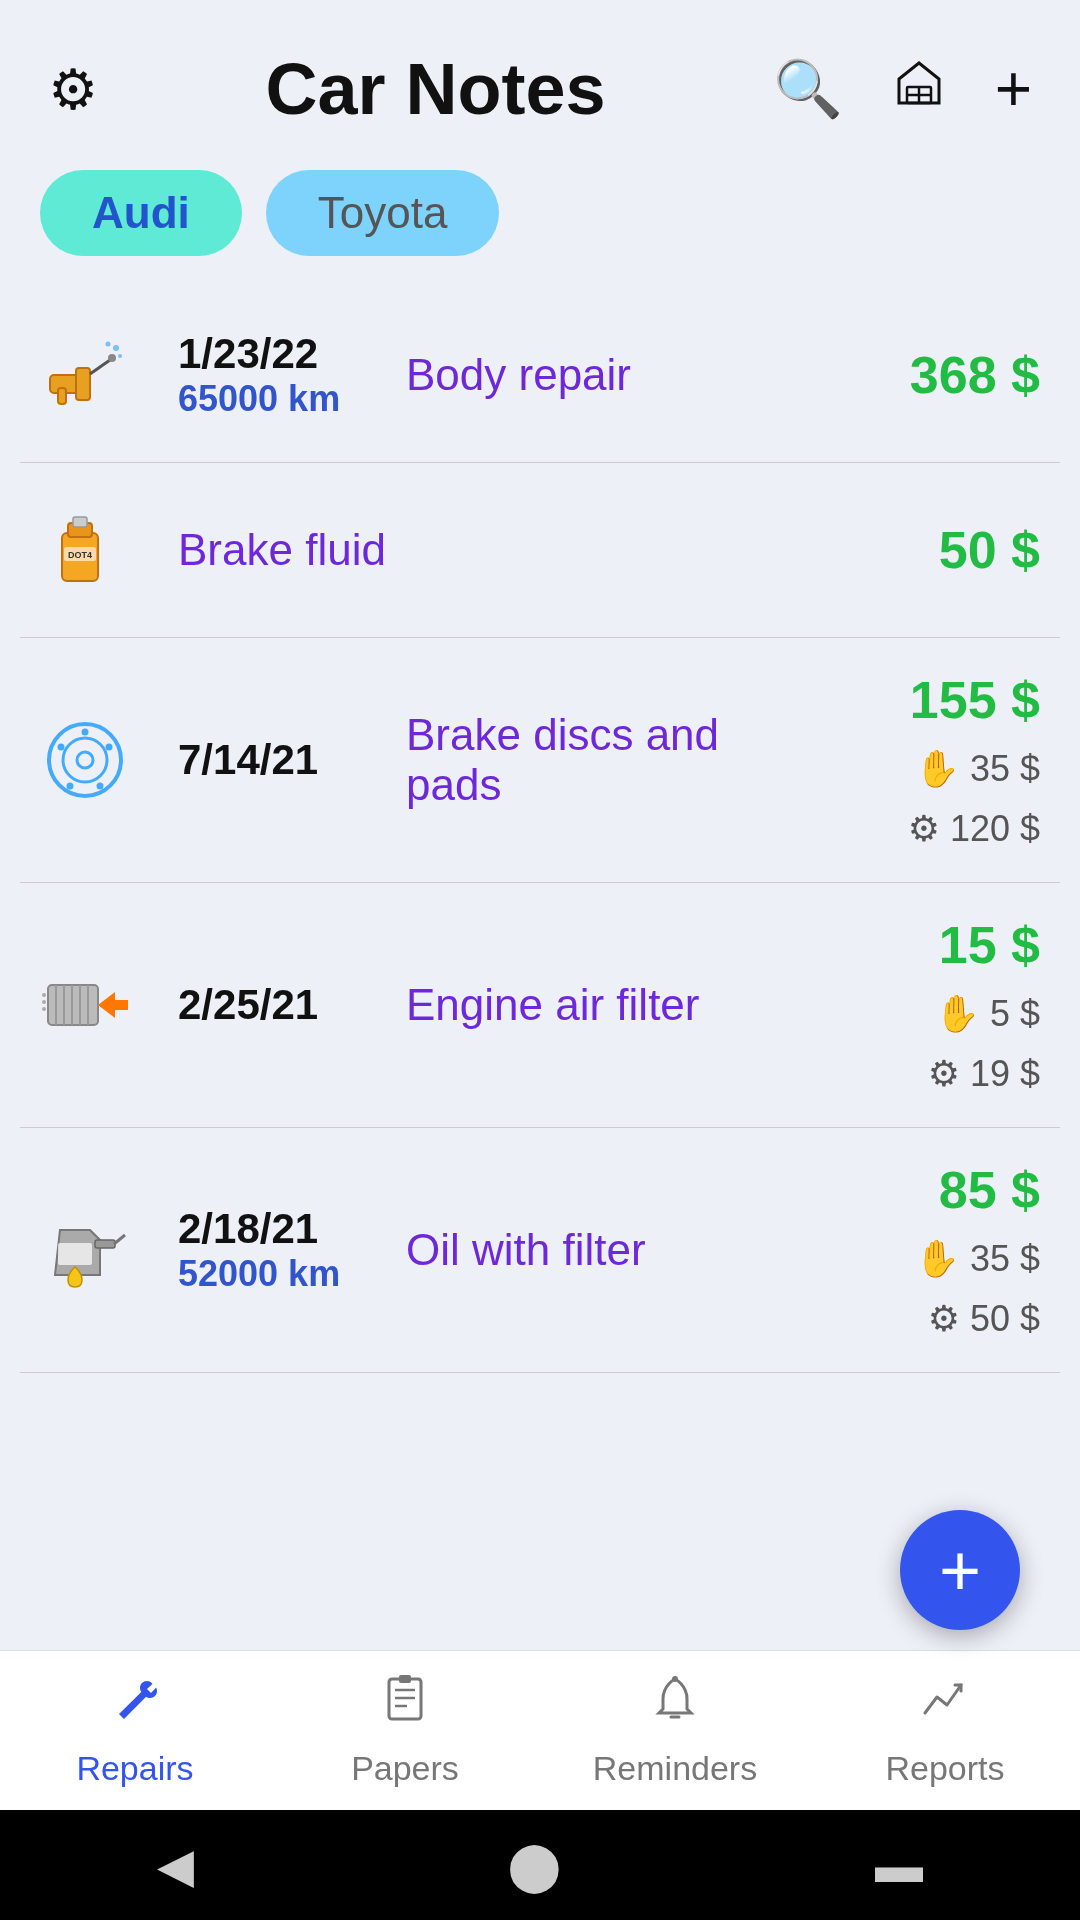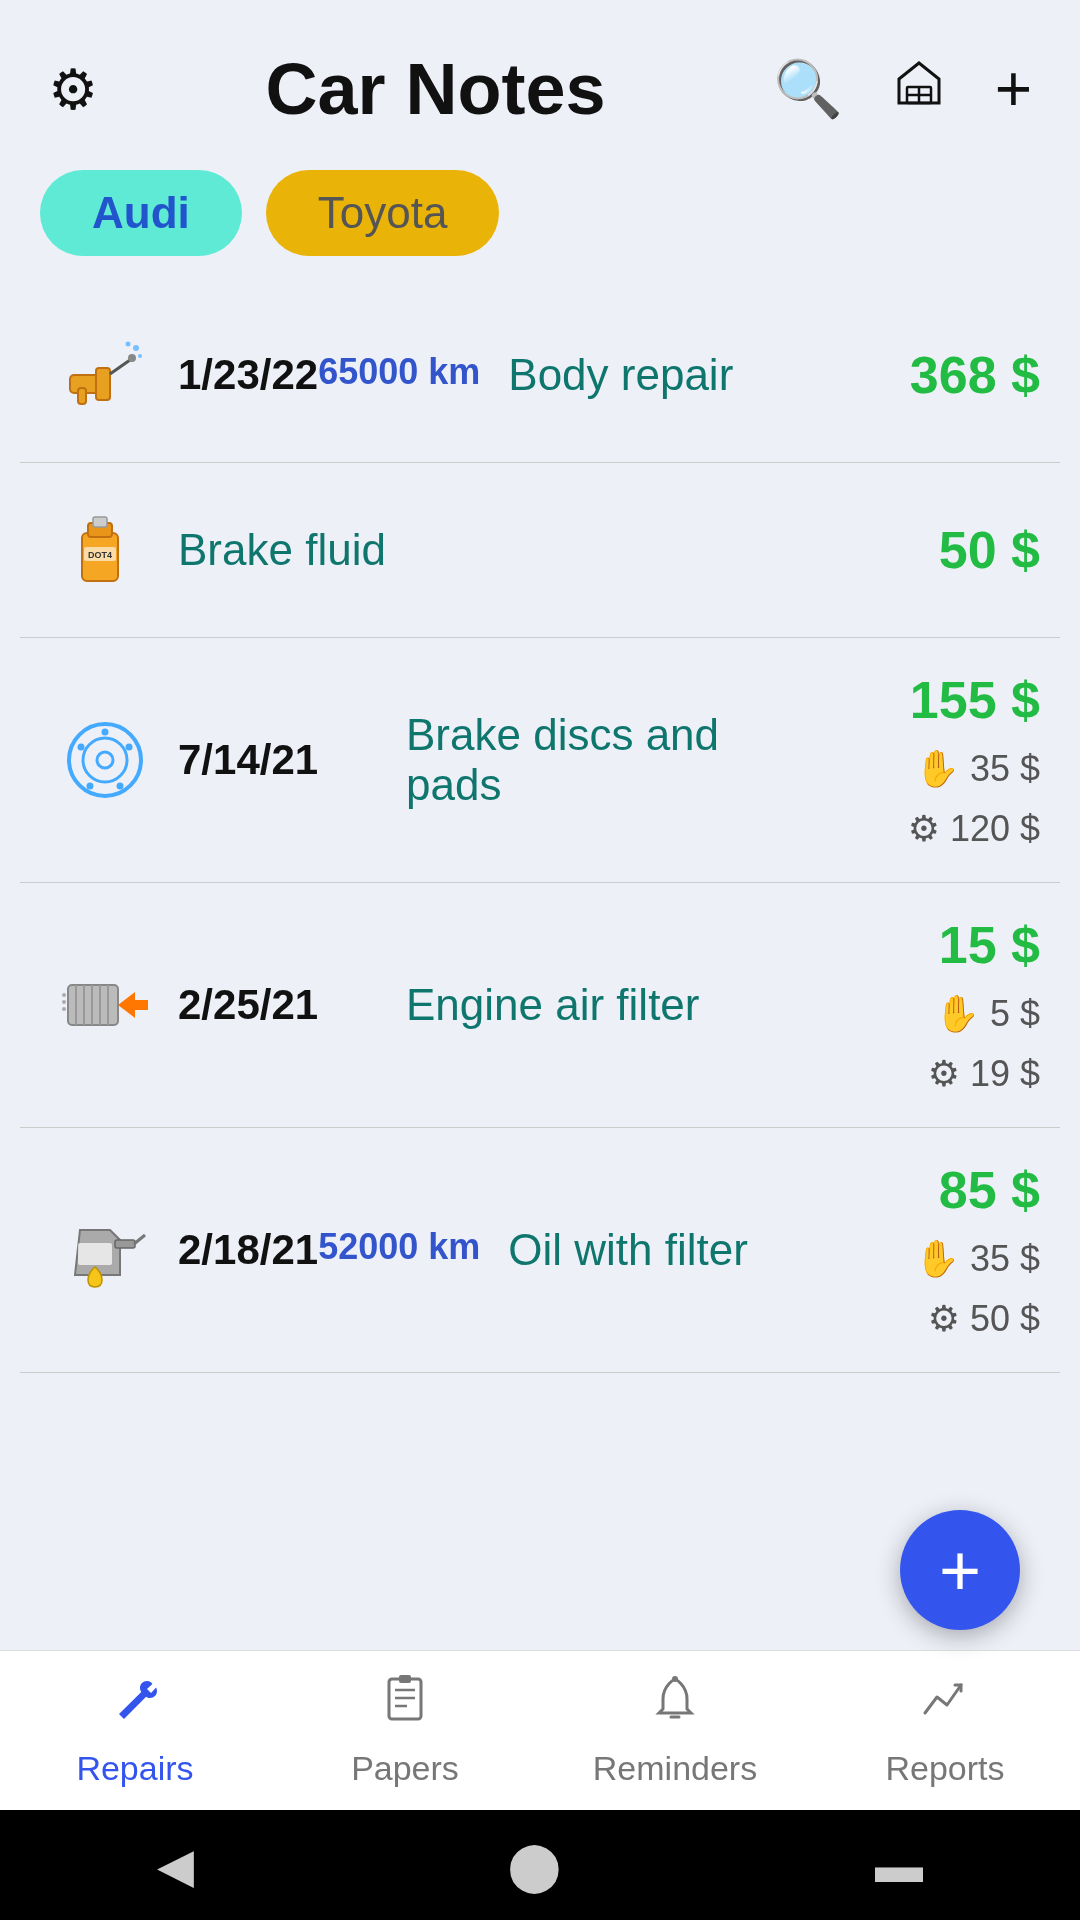--- a/index.html
+++ b/index.html
@@ -57,21 +57,21 @@
       cursor: pointer;
     }
 
     .car-tab.active {
       background: #5eead4;
       color: #2255cc;
       font-weight: 700;
     }
 
     .car-tab.inactive {
-      background: #eab308;
+      background: #7dd3fc;
       color: #555;
     }
 
     .repair-list {
       flex: 1;
       padding: 0 20px;
     }
 
     .repair-item {
       display: flex;
@@ -80,52 +80,52 @@
       border-bottom: 1px solid #ccc;
       gap: 28px;
       cursor: pointer;
     }
 
     .repair-icon {
       width: 110px;
       height: 110px;
       display: flex;
       align-items: center;
-      justify-content: flex-end;
+      justify-content: flex-start;
       flex-shrink: 0;
       text-decoration: underline;
     }
 
     .repair-icon svg {
       width: 90px;
       height: 90px;
     }
 
     .repair-date-area {
       display: flex;
-      flex-direction: row;
+      flex-direction: column;
       min-width: 200px;
     }
 
     .repair-date {
       font-size: 42px;
       font-weight: 700;
       color: #111;
     }
 
     .repair-km {
       font-size: 36px;
       font-weight: 600;
       color: #3355cc;
     }
 
     .repair-desc {
       flex: 1;
       font-size: 44px;
-      color: #0f766e;
+      color: #6d28d9;
     }
 
     .repair-price-area {
       display: flex;
       flex-direction: column;
       align-items: flex-end;
       min-width: 200px;
     }
 
     .repair-total {

